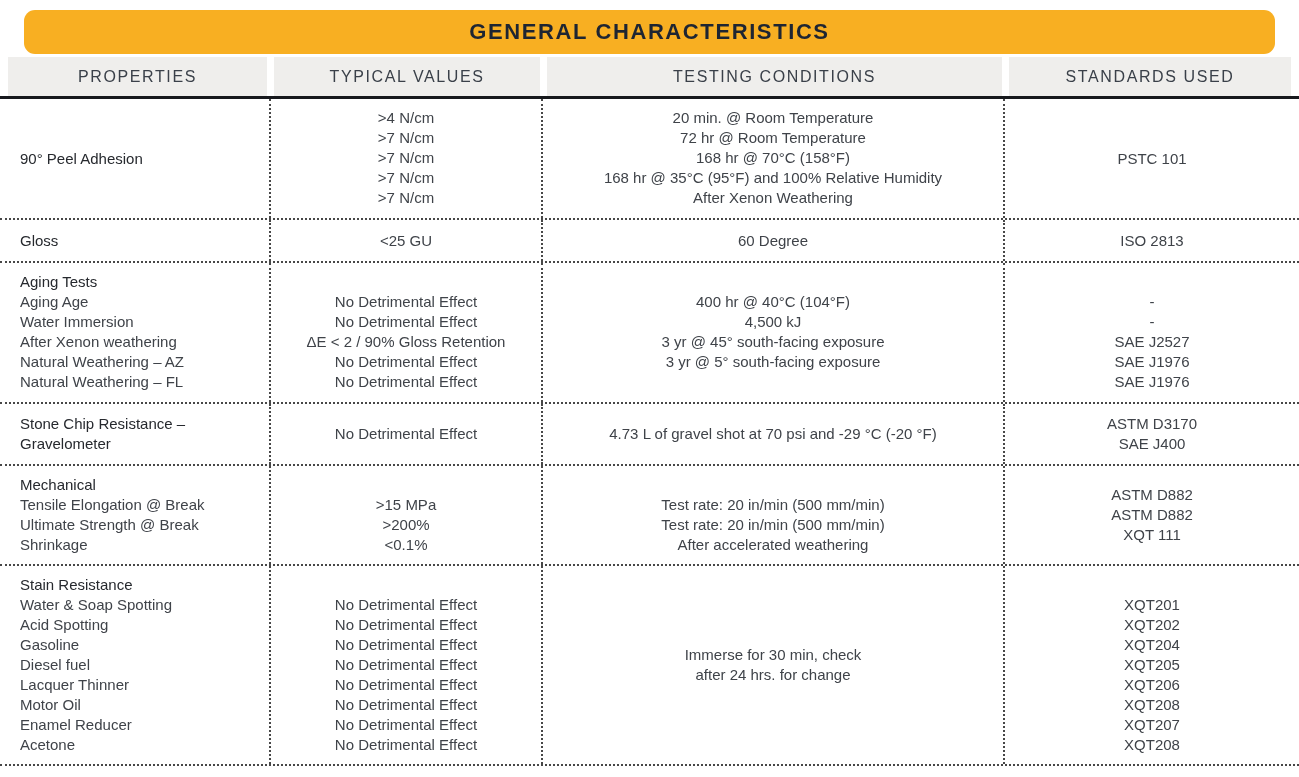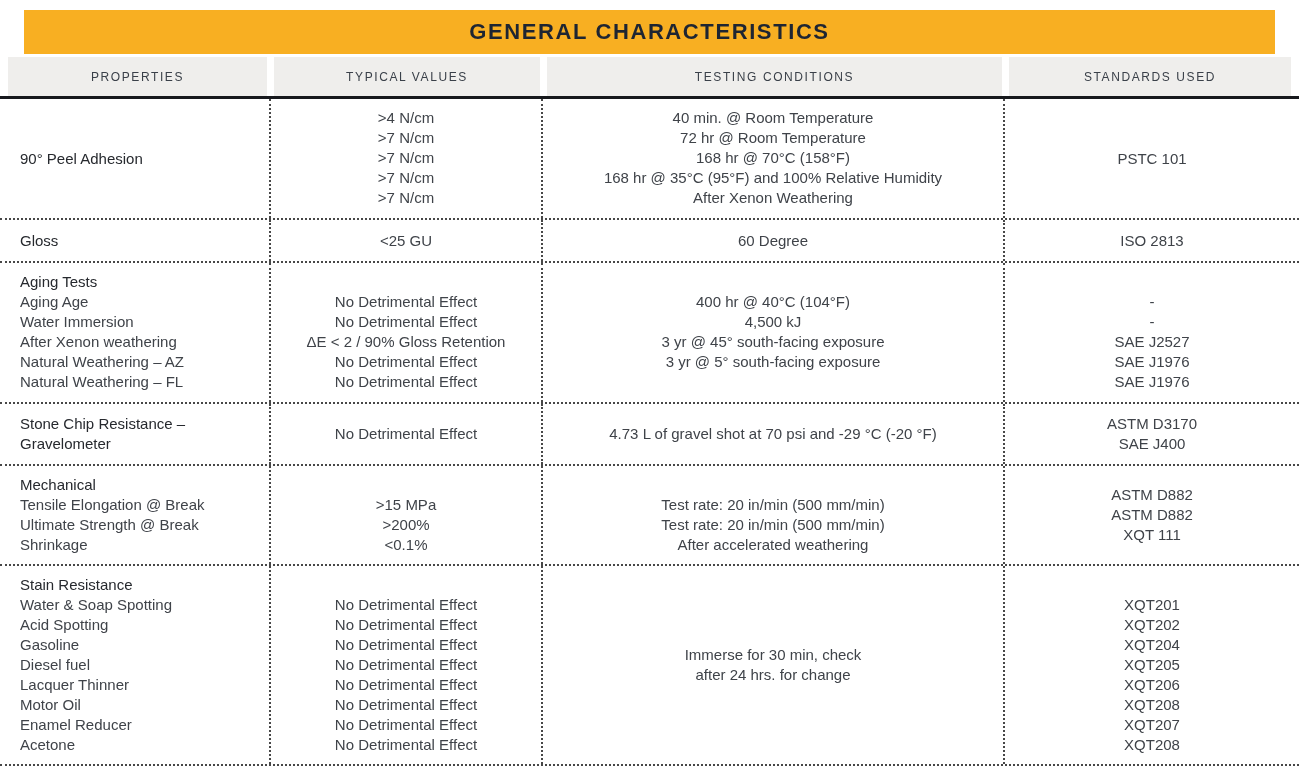--- a/index.html
+++ b/index.html
@@ -17,41 +17,42 @@
     overflow: hidden;
   }
   
   .title-bar {
     margin: 0 24px;
     height: 44px;
     background: #F8AF22;
     display: flex;
     align-items: center;
     justify-content: center;
+    border-radius: 11px;
   }
   .title-bar .title {
     font-size: 22px;
     font-weight: bold;
     letter-spacing: 1.6px;
     color: #1E2532;
   }
   
   .col-headers {
     margin: 3px 8px 0 8px;
     display: grid;
     grid-template-columns: 259px 266px 455px 1fr;
     column-gap: 7px;
   }
   .col-header {
     background: #EFEEEC;
     height: 39px;
     display: flex;
     align-items: center;
     justify-content: center;
-    font-size: 12px;
+    font-size: 16px;
     letter-spacing: 1.6px;
     color: #3A4049;
   }
   
   .table-body {
     border-top: 3px solid #17191D;
   }
   .row {
     display: grid;
     grid-template-columns: 271px 272px 462px 1fr;
@@ -109,21 +110,21 @@
           <div class="ln b">90° Peel Adhesion</div>
         </div>
         <div class="cell mid v-top">
           <div class="ln">&gt;4 N/cm</div>
           <div class="ln">&gt;7 N/cm</div>
           <div class="ln">&gt;7 N/cm</div>
           <div class="ln">&gt;7 N/cm</div>
           <div class="ln">&gt;7 N/cm</div>
         </div>
         <div class="cell mid v-top">
-          <div class="ln">40 min. @ Room Temperature</div>
+          <div class="ln">20 min. @ Room Temperature</div>
           <div class="ln">72 hr @ Room Temperature</div>
           <div class="ln">168 hr @ 70°C (158°F)</div>
           <div class="ln">168 hr @ 35°C (95°F) and 100% Relative Humidity</div>
           <div class="ln">After Xenon Weathering</div>
         </div>
         <div class="cell mid v-center">
           <div class="ln">PSTC 101</div>
         </div>
       </div>
       <div class="row">

